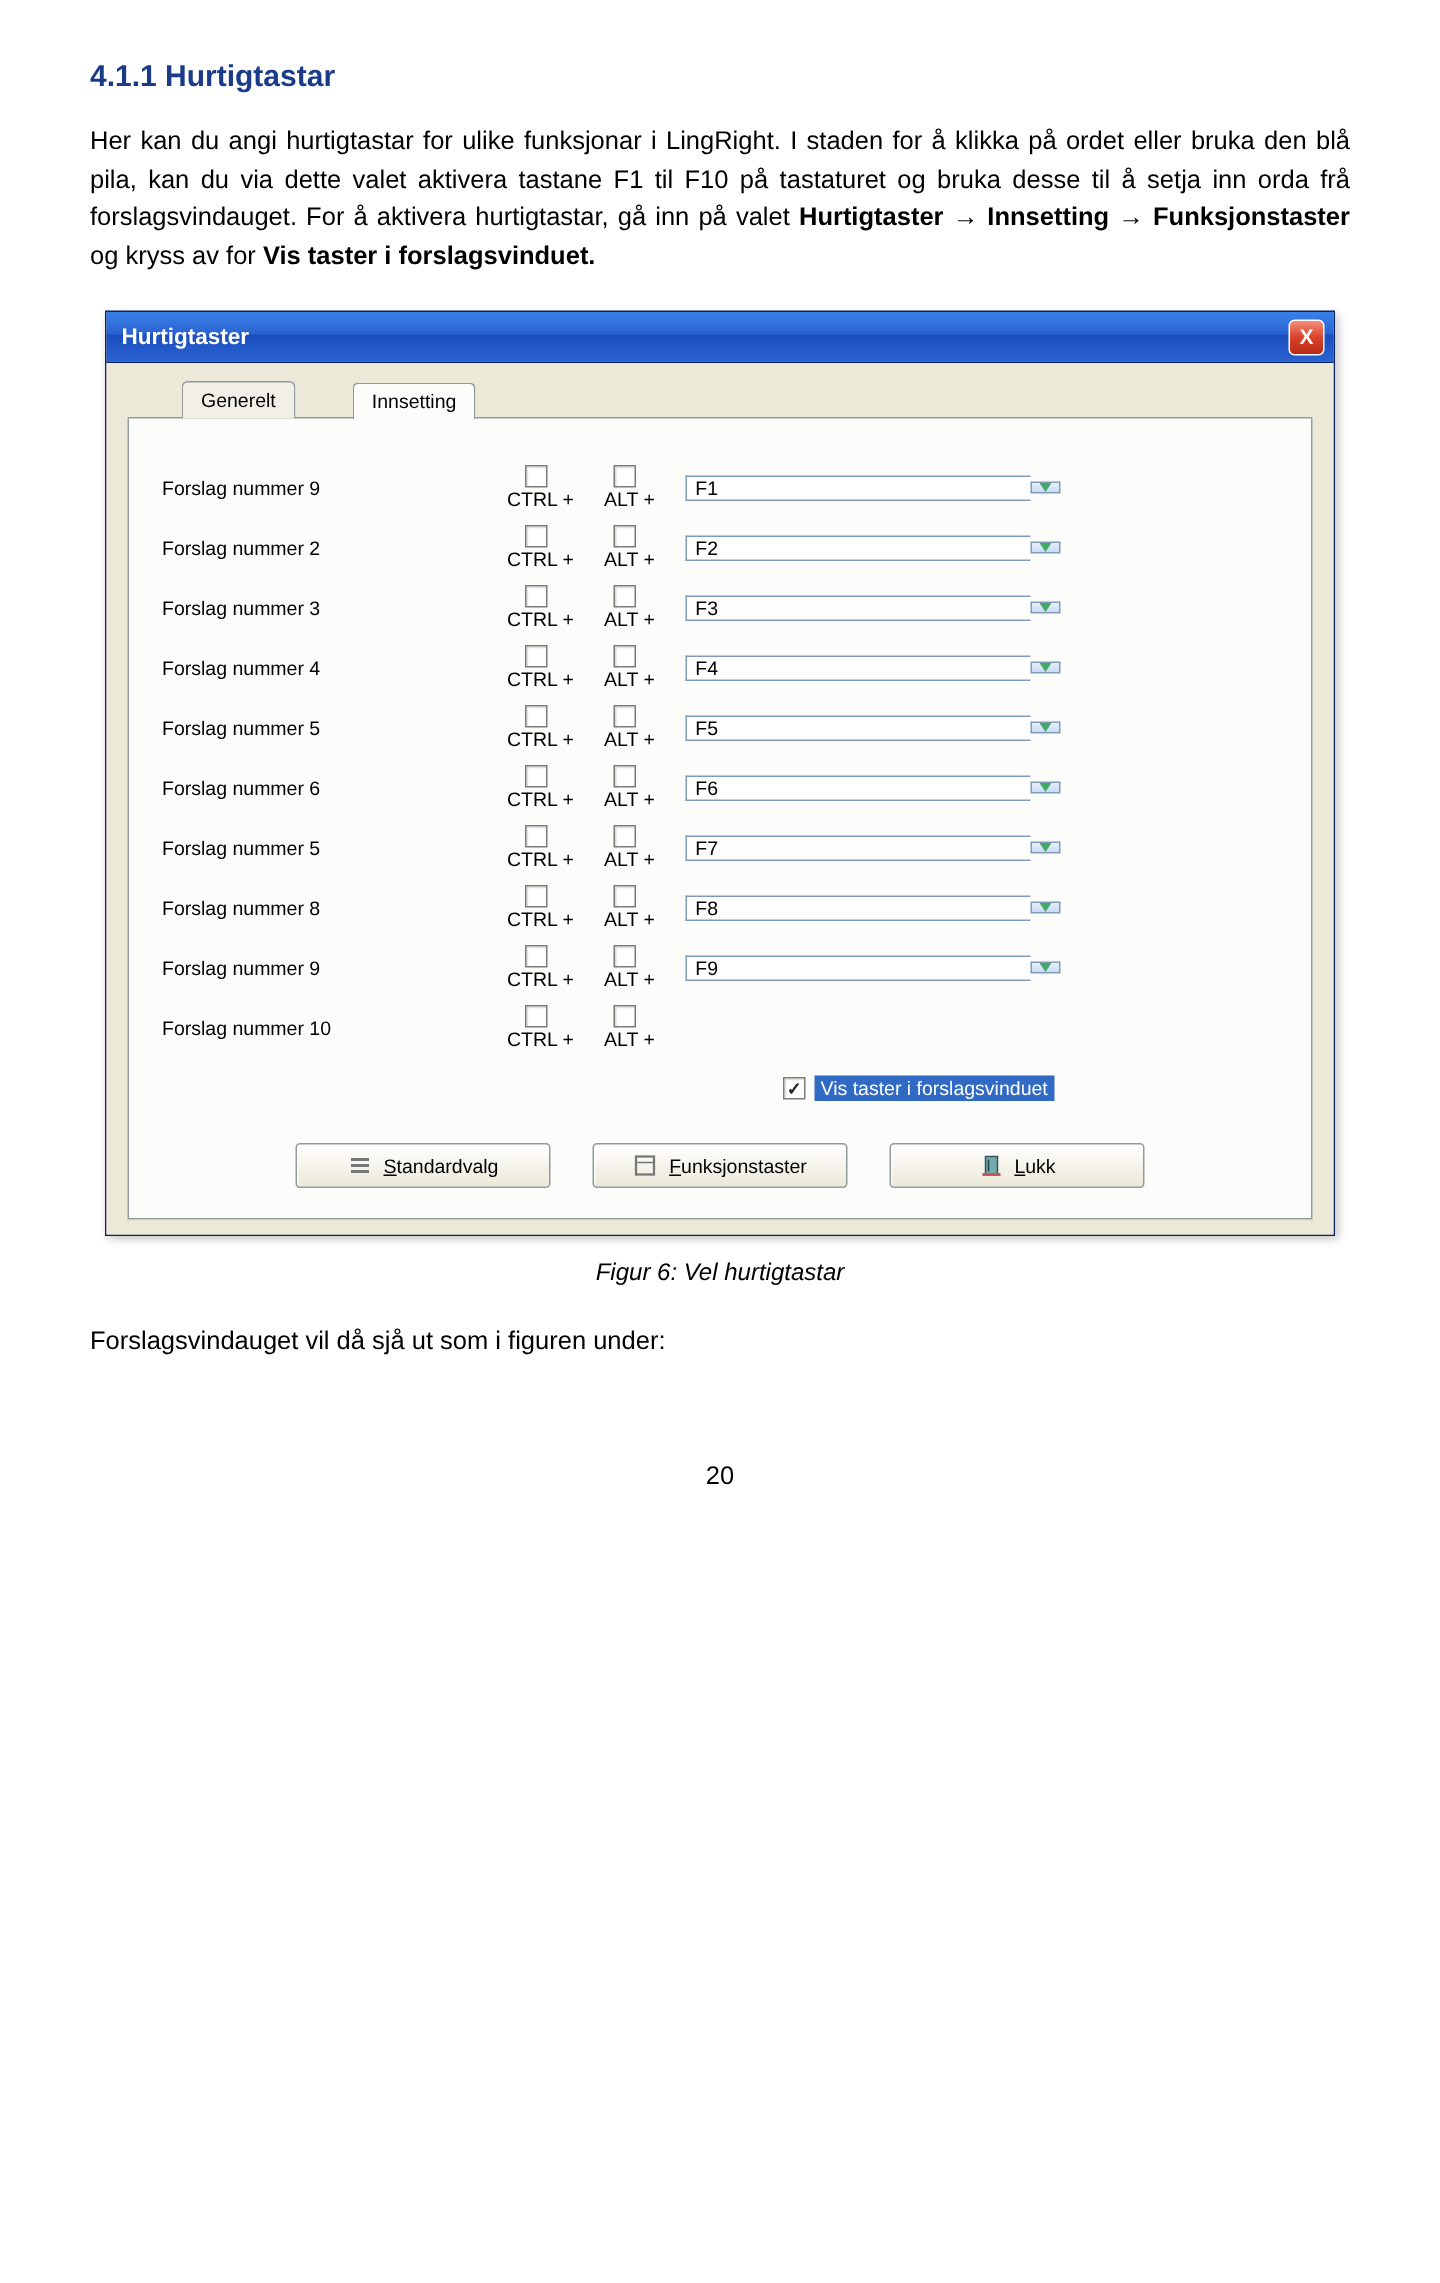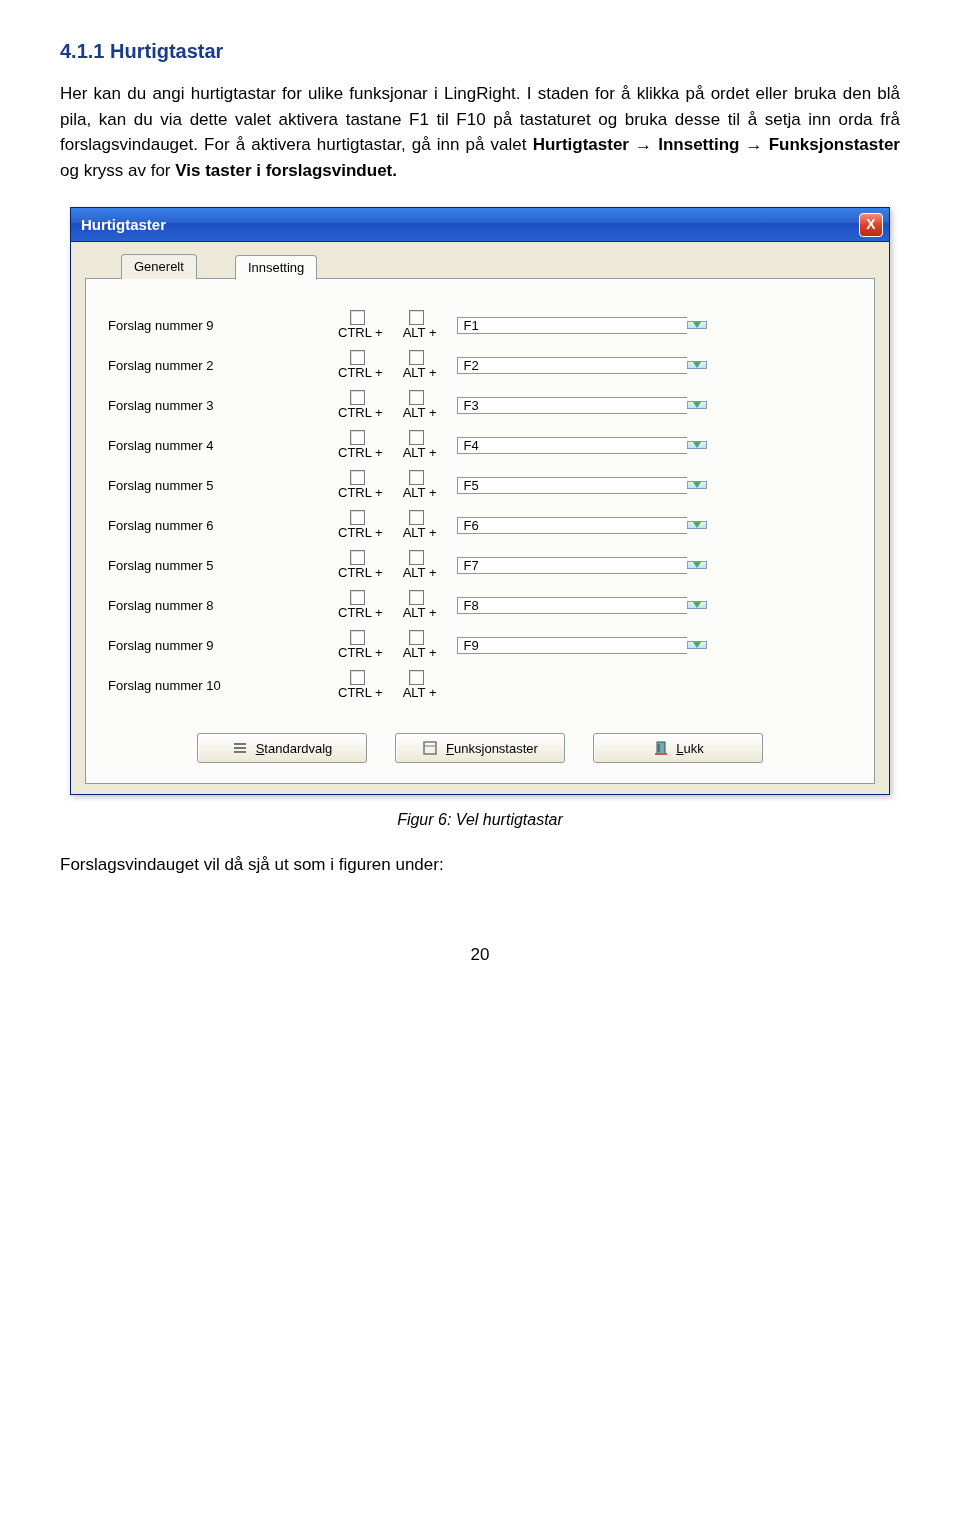--- a/index.html
+++ b/index.html
@@ -410,20 +410,24 @@
               <span class="chk"></span>
               <span class="chk-label">CTRL +</span>
             </div>
             <div class="chk-group">
               <span class="chk"></span>
               <span class="chk-label">ALT +</span>
             </div>
           </div>
         </div>
 
+      <div class="vis-row">
+        <span class="chk checked"></span>
+        <span class="vis-label">Vis taster i forslagsvinduet</span>
+      </div>
 
       <div class="button-row">
         <div class="btn">
           <span class="icon">
             <svg viewBox="0 0 16 16">
                 <rect x="2" y="7" width="12" height="2" fill="#777"></rect>
                 <rect x="2" y="3" width="12" height="2" fill="#777"></rect>
                 <rect x="2" y="11" width="12" height="2" fill="#777"></rect>
               </svg>
           </span>

